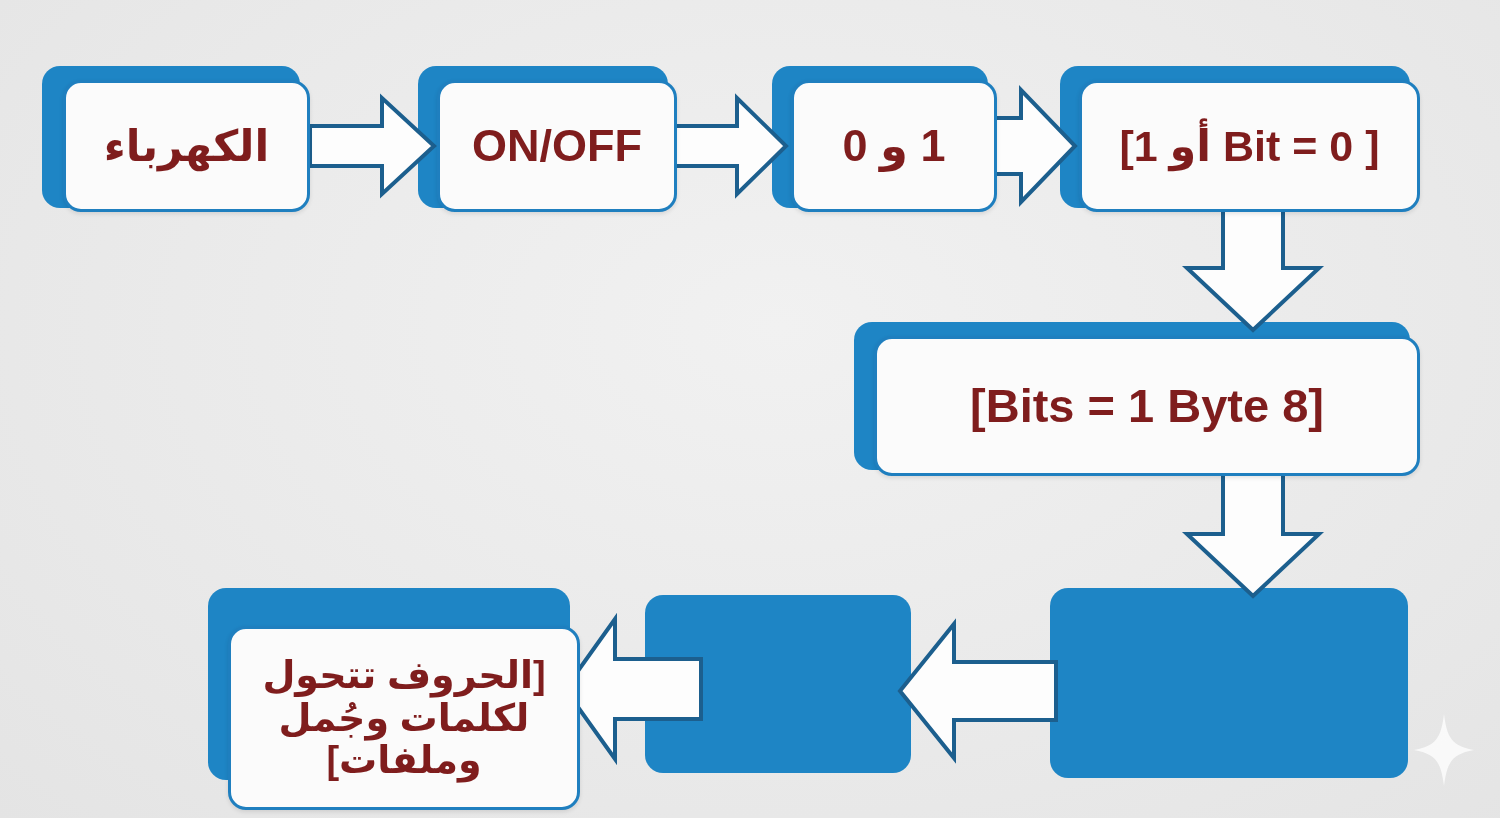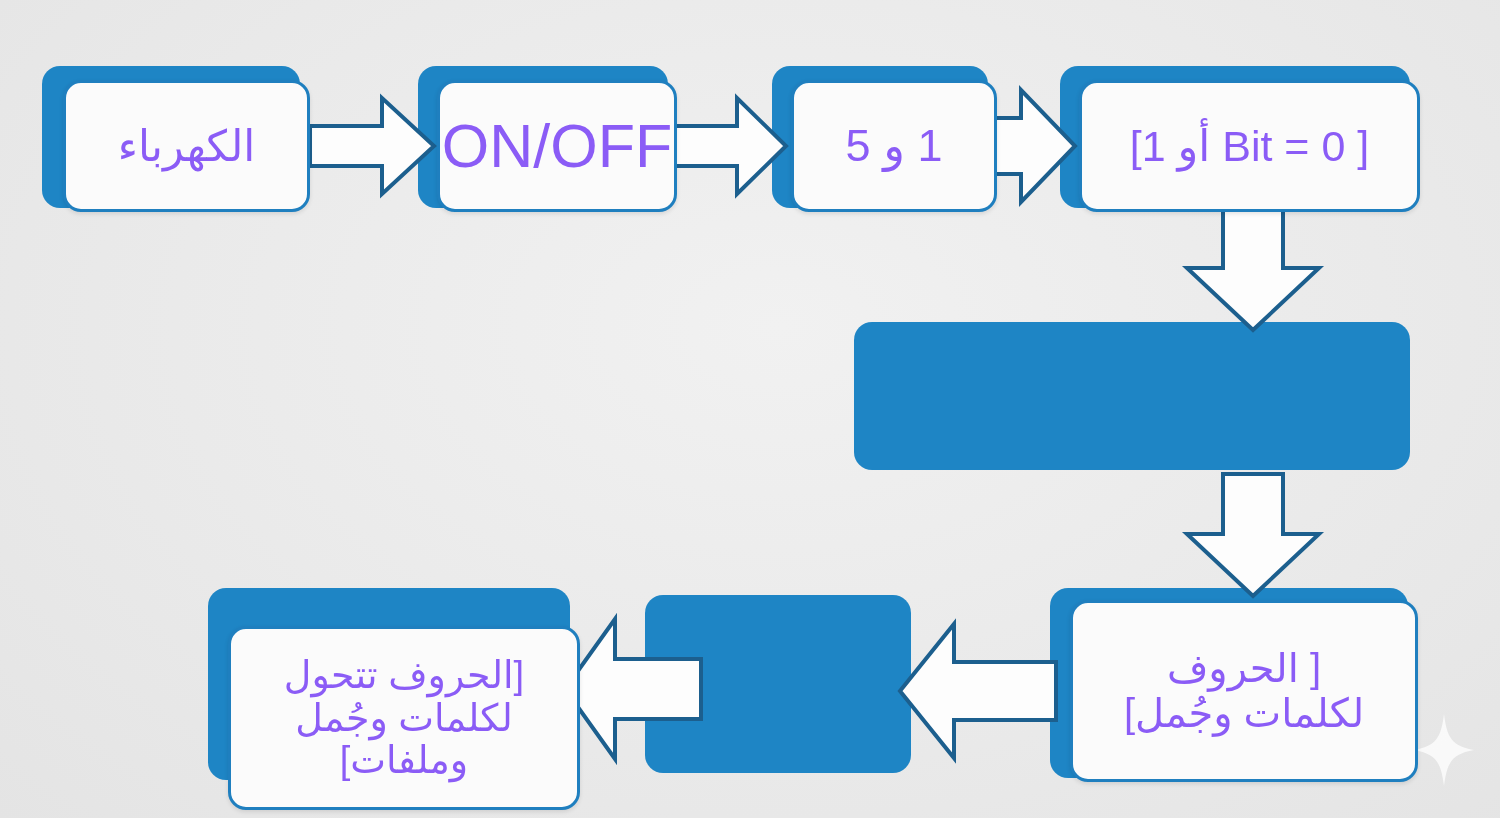--- a/index.html
+++ b/index.html
@@ -18,22 +18,22 @@
     font-family: "Liberation Sans", "DejaVu Sans", sans-serif;
   }
 
   
   .node {
     position: absolute;
     box-sizing: border-box;
     background: #fbfbfb;
     border: 3px solid #1f7fbf;
     border-radius: 18px;
-    color: #8b5cf6;
-    font-weight: normal;
+    color: #7f1d1d;
+    font-weight: bold;
     display: flex;
     align-items: center;
     justify-content: center;
     text-align: center;
     line-height: 1.12;
     z-index: 5;
     box-shadow: 0 2px 4px rgba(0,0,0,0.10);
   }
   
   .plate {
@@ -72,65 +72,64 @@
     <span class="txt">الكهرباء</span>
   </div>
 
   <div class="arrow" style="left:308px; top:92px; width:128px; height:108px;">
     <svg width="128" height="108" viewBox="0 0 128 108">
       <polygon points="2,34 74,34 74,6 126,54 74,102 74,74 2,74"></polygon>
     </svg>
   </div>
 
   <div class="plate" style="left:418px; top:66px; width:250px; height:142px;"></div>
-  <div class="node" style="left:437px; top:80px; width:240px; height:132px; font-size:61px;">
+  <div class="node" style="left:437px; top:80px; width:240px; height:132px; font-size:45px;">
     <span class="txt">ON/OFF</span>
   </div>
 
   <div class="arrow" style="left:673px; top:92px; width:115px; height:108px;">
     <svg width="115" height="108" viewBox="0 0 115 108">
       <polygon points="2,34 64,34 64,6 113,54 64,102 64,74 2,74"></polygon>
     </svg>
   </div>
 
   <div class="plate" style="left:772px; top:66px; width:216px; height:142px;"></div>
   <div class="node" style="left:791px; top:80px; width:206px; height:132px; font-size:45px;">
-    <span class="txt">1 و 5</span>
+    <span class="txt">1 و 0</span>
   </div>
 
   <div class="arrow" style="left:985px; top:86px; width:92px; height:120px;">
     <svg width="92" height="120" viewBox="0 0 92 120">
       <polygon points="2,32 36,32 36,4 90,60 36,116 36,88 2,88"></polygon>
     </svg>
   </div>
 
   <div class="plate" style="left:1060px; top:66px; width:350px; height:142px;"></div>
   <div class="node" style="left:1079px; top:80px; width:341px; height:132px; font-size:43px;">
     <span class="txt">[ Bit = 0 أو 1]</span>
   </div>
 
   <div class="arrow" style="left:1183px; top:206px; width:140px; height:126px;">
     <svg width="140" height="126" viewBox="0 0 140 126">
       <polygon points="40,2 100,2 100,62 136,62 70,124 4,62 40,62"></polygon>
     </svg>
   </div>
 
   <div class="plate" style="left:854px; top:322px; width:556px; height:148px;"></div>
+  <div class="node" style="left:874px; top:336px; width:546px; height:140px; font-size:47px;">
+    <span class="txt">[8 Bits = 1 Byte]</span>
+  </div>
 
   <div class="arrow" style="left:1183px; top:472px; width:140px; height:126px;">
     <svg width="140" height="126" viewBox="0 0 140 126">
       <polygon points="40,2 100,2 100,62 136,62 70,124 4,62 40,62"></polygon>
     </svg>
   </div>
 
   <div class="plate" style="left:1050px; top:588px; width:358px; height:190px;"></div>
-  <div class="node" style="left:1070px; top:600px; width:348px; height:182px; font-size:40px;">
-    <span class="txt">[ الحروف
-لكلمات وجُمل]</span>
-  </div>
 
   <div class="arrow" style="left:898px; top:620px; width:160px; height:142px;">
     <svg width="160" height="142" viewBox="0 0 160 142">
       <polygon points="158,42 56,42 56,4 2,71 56,138 56,100 158,100"></polygon>
     </svg>
   </div>
 
   <div class="plate" style="left:645px; top:595px; width:266px; height:178px;"></div>
 
   <div class="arrow" style="left:563px; top:615px; width:140px; height:148px;">

